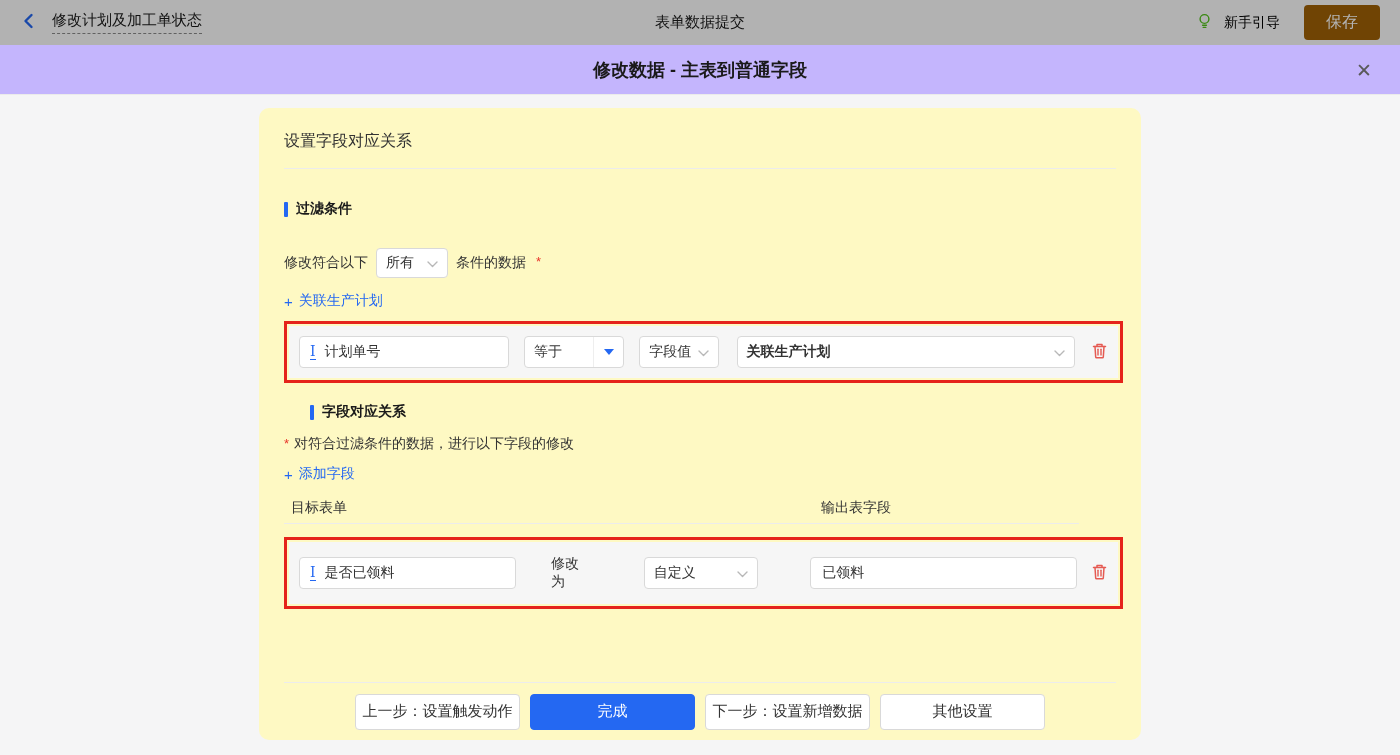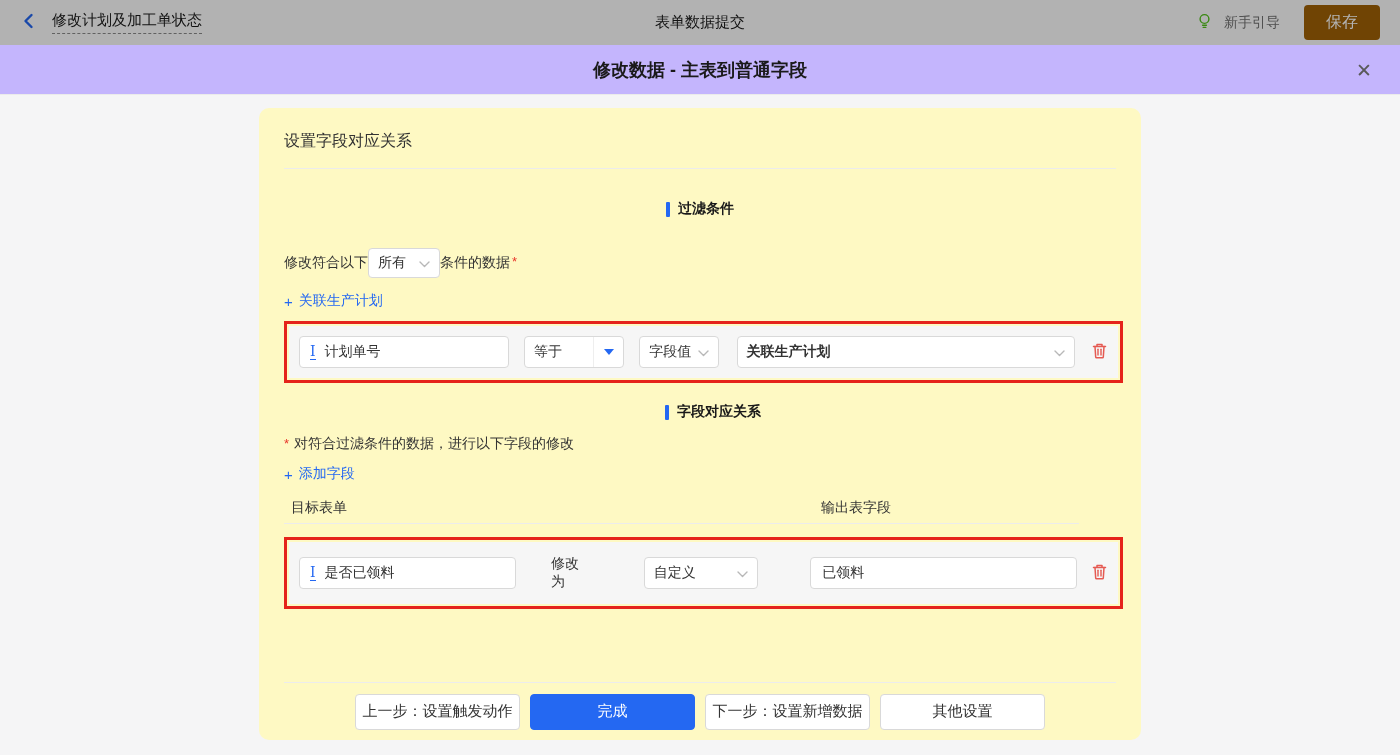--- a/index.html
+++ b/index.html
@@ -7,38 +7,38 @@
   body { font-family:"Liberation Sans","DejaVu Sans",sans-serif; color:#1f1f1f; background:#f5f5f6; }
 
   
   .topbar { position:relative; height:45px; background:#ffffff; display:flex; align-items:center; padding:0 20px; }
   .topbar::after { content:""; position:absolute; inset:0; background:rgba(0,0,0,0.30); pointer-events:none; }
   .topbar-left { display:flex; align-items:center; gap:14px; }
   .back-btn { display:flex; align-items:center; cursor:pointer; }
   .tb-title { font-size:15px; color:#1a1a1a; padding-bottom:3px; border-bottom:1px dashed #8c8c8c; }
   .tb-center { position:absolute; left:50%; transform:translateX(-50%); font-size:15px; color:#1a1a1a; }
   .topbar-right { margin-left:auto; display:flex; align-items:center; gap:24px; }
-  .guide { display:flex; align-items:center; gap:12px; color:#737373; font-size:14px; cursor:pointer; }
+  .guide { display:flex; align-items:center; gap:12px; color:#000000; font-size:14px; cursor:pointer; }
   .save-btn { background:#a16207; color:#fff; border:none; font-size:16px; padding:7px 22px; border-radius:4px; cursor:pointer; }
 
   
   .dlg-header { position:relative; height:50px; background:#c4b5fd; border-bottom:1px solid #ebebeb; display:flex; align-items:center; justify-content:center; }
   .dlg-title { font-size:18px; font-weight:bold; color:#1a1a1a; }
   .dlg-close { position:absolute; right:28px; top:50%; transform:translateY(-50%); font-size:19px; color:#595959; cursor:pointer; line-height:1; }
 
   
   .dlg-body { height:660px; background:#f5f5f6; }
   .card { width:882px; height:632px; margin:13px auto 0; background:#fef9c3; border-radius:10px; display:flex; flex-direction:column; padding:0 25px; }
   .card-header { padding:23px 0 16px; font-size:16px; color:#333; border-bottom:1px solid #ececec; }
 
-  .sec-title { margin-top:31px; display:flex; align-items:center; gap:8px; font-size:14px; font-weight:bold; color:#1a1a1a;justify-content:center; }
+  .sec-title { margin-top:31px; display:flex; align-items:center; gap:8px; font-size:14px; font-weight:bold; color:#1a1a1a; }
   .sec-bar { width:4px; height:15px; background:#2468f2; border-radius:1px; }
   .sec-title.second { margin-top:20px;padding-left:26px; }
 
-  .filter-line { margin-top:30px; display:flex; align-items:center; font-size:14px; color:#333; }
+  .filter-line { margin-top:30px; display:flex; align-items:center; gap:8px; font-size:14px; color:#333; }
   .req { color:#e8352a; font-size:13px; margin-left:2px; transform:translateY(-2px); }
 
   .sel { height:30px; background:#fff; border:1px solid #d9d9d9; border-radius:4px; display:flex; align-items:center; justify-content:space-between; padding:0 9px; font-size:14px; color:#333; cursor:pointer; }
   .sel-mode { width:72px; }
 
   .add-link { display:flex; align-items:center; gap:6px; color:#2468f2; font-size:14px; cursor:pointer; width:fit-content; }
   .add-link.first { margin-top:14px; }
   .add-link.second { margin-top:12px; }
   .plus { font-size:15px; }
 

